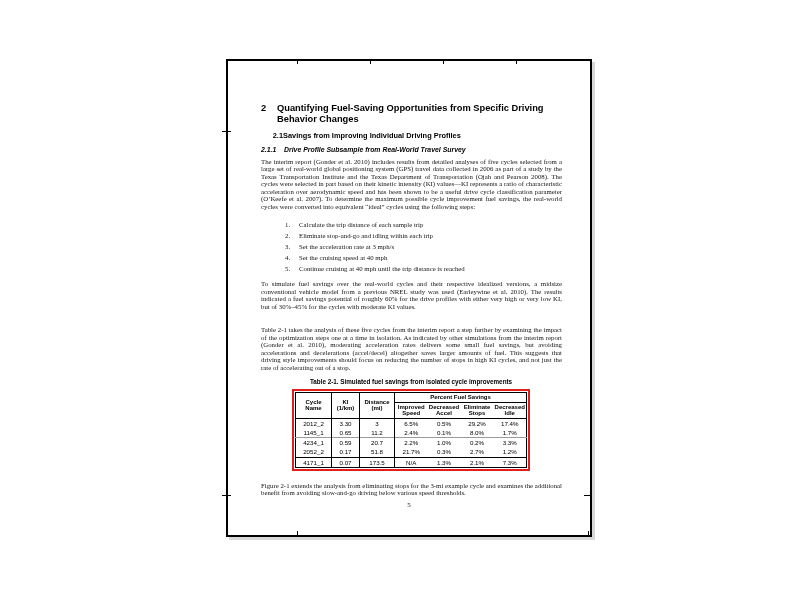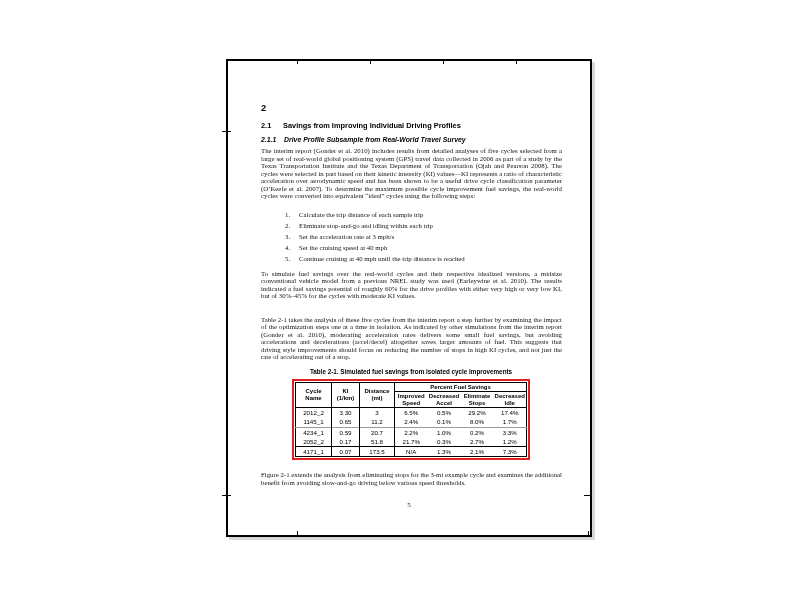--- a/index.html
+++ b/index.html
@@ -17,21 +17,21 @@
   
   .tick-v { position: absolute; width: 1px; background: #000; }
   .tick-h { position: absolute; height: 1px; background: #000; }
 
   .content { position: absolute; left: 33px; right: 28px; top: 42px; }
 
   .h1 { display: flex; font-family: "Liberation Sans", sans-serif; font-weight: bold; font-size: 9.3px; line-height: 10.5px; color: #000; }
   .h1-num { width: 16px; flex: 0 0 16px; }
 
   .h2 { display: flex; margin-top: 8px; font-family: "Liberation Sans", sans-serif; font-weight: bold; font-size: 7.4px; line-height: 8px; color: #000; }
-  .h2-num { width: 22px; flex: 0 0 22px; }
+  .h2-num { width: 22px; flex: 0 0 22px; text-align: right; }
 
   .h3 { display: flex; margin-top: 6px; font-family: "Liberation Sans", sans-serif; font-weight: bold; font-style: italic; font-size: 6.9px; line-height: 7.5px; color: #000; }
   .h3-num { width: 23px; flex: 0 0 23px; }
 
   p.body { font-size: 6.8px; line-height: 7.5px; text-align: justify; }
   .p1 { margin-top: 4px; }
   .p2 { margin-top: 6px; }
   .p3 { margin-top: 16px; }
   .p4 { margin-top: 11px; }
 
@@ -72,20 +72,24 @@
 
   <div class="tick-h" style="left:-6px; top:70px;  width:9px;"></div>
   <div class="tick-h" style="left:-6px; top:434px; width:9px;"></div>
 
   <div class="tick-h" style="right:-1px; top:434px; width:7px;"></div>
 
   <div class="content">
 
     <div class="h1">
       <span class="h1-num">2</span>
+      <span class="h1-text">
+        <span>Quantifying Fuel-Saving Opportunities from Specific Driving</span><br>
+        <span>Behavior Changes</span>
+      </span>
     </div>
 
     <div class="h2">
       <span class="h2-num">2.1</span>
       <span>Savings from Improving Individual Driving Profiles</span>
     </div>
 
     <div class="h3">
       <span class="h3-num">2.1.1</span>
       <span>Drive Profile Subsample from Real-World Travel Survey</span>

